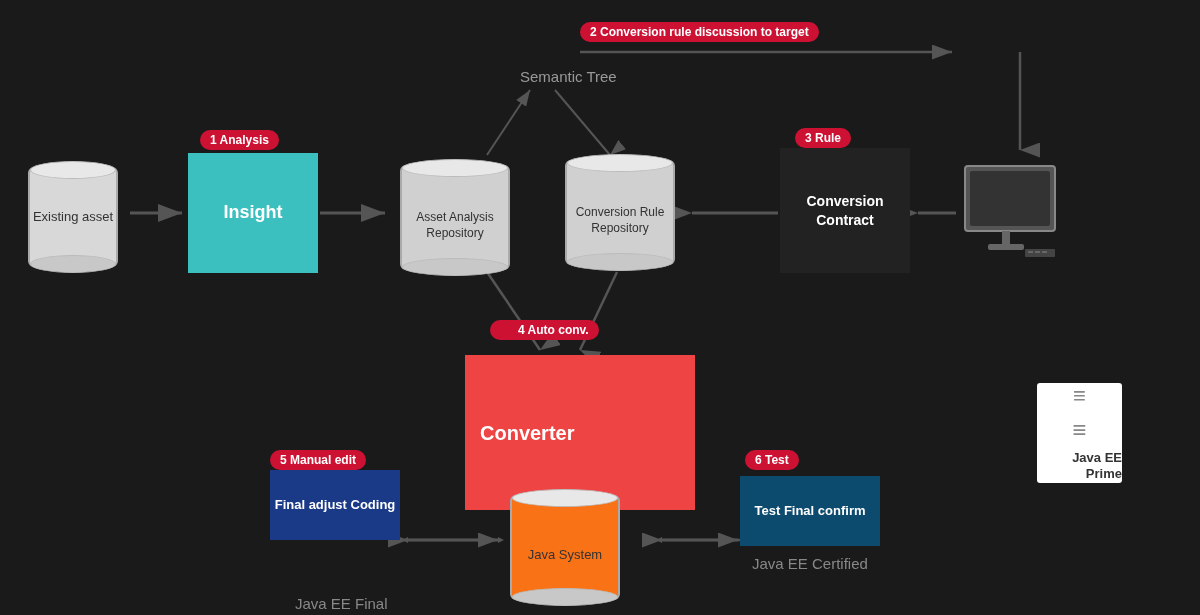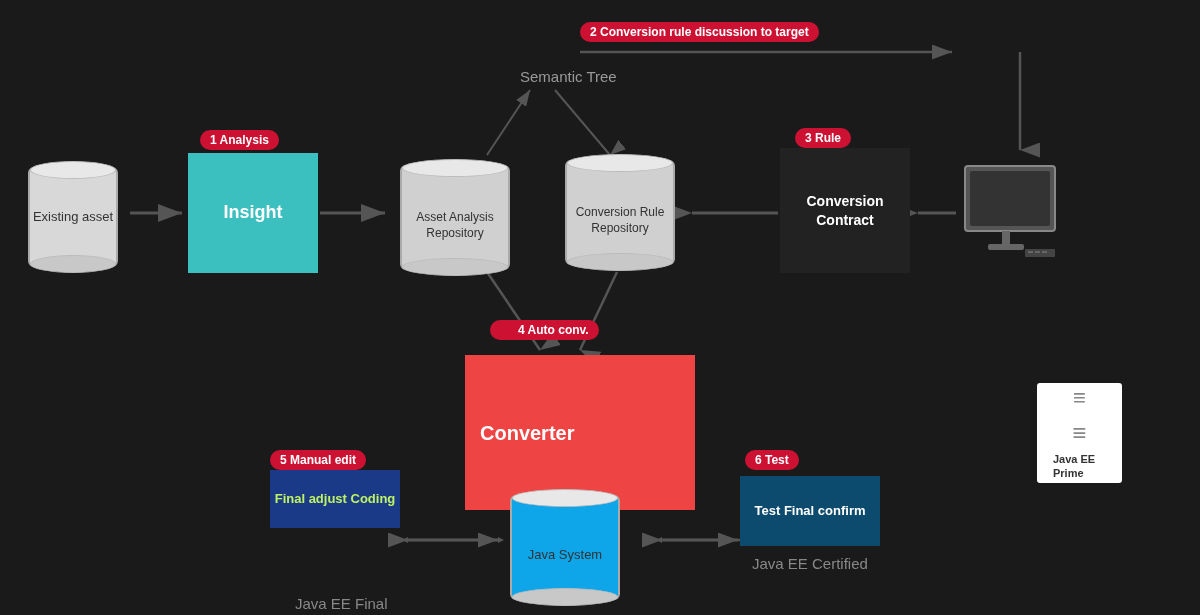--- a/index.html
+++ b/index.html
@@ -205,23 +205,23 @@
       width: 110px;
       height: 105px;
       border: 2px solid #aaa;
     }
 
     
     #final-adjust {
       left: 270px;
       top: 470px;
       width: 130px;
-      height: 58px;
+      height: 70px;
       background: #1a3a88;
-      color: #bef264;
+      color: #ffffff;
       font-size: 13px;
       justify-content: center;
     }
 
     
     #test-final {
       left: 740px;
       top: 464px;
       width: 140px;
       height: 70px;
@@ -390,26 +390,26 @@
     </svg>
   </div>
 
   <div class="box" id="converter-box">
 
     <span style="position:absolute; left:15px; top:50%; transform:translateY(-50%); font-size:20px; font-weight:bold; color:white;">Converter</span>
 
     <div id="java-ee-prime-doc" style="position:absolute; right:15px; top:50%; transform:translateY(-50%); width:85px; height:100px; background:white; display:flex; flex-direction:column; align-items:center; justify-content:center; border-radius:3px;">
 
       <div style="font-size:24px; color:#888; margin-bottom:4px;">≡</div>
-      <span style="font-size:11px; color:#333; font-weight:bold; text-align:left; line-height:1.3;margin-left:16px;">Java EE Prime</span>
+      <span style="font-size:13px; color:#333; font-weight:bold; text-align:right; line-height:1.3;margin-left:16px;">Java EE Prime</span>
     </div>
   </div>
 
   <div class="cylinder" id="java-system">
-    <div class="cylinder-body" style="width:110px; height:105px; background:#0ea5e9; border:2px solid #aaa; border-radius:6px; padding-top:12px;">
+    <div class="cylinder-body" style="width:110px; height:105px; background:#f97316; border:2px solid #aaa; border-radius:6px; padding-top:12px;">
       <span style="font-size:13px; color:#333; position:relative; z-index:1; text-align:center; padding:0 5px; margin-top:4px;">Java System</span>
     </div>
   </div>
 
   <div class="box" id="final-adjust">
     <span style="line-height:1.4;">Final adjust Coding</span>
   </div>
 
   <div class="box" id="test-final">
     <span style="line-height:1.4;">Test Final confirm</span>

